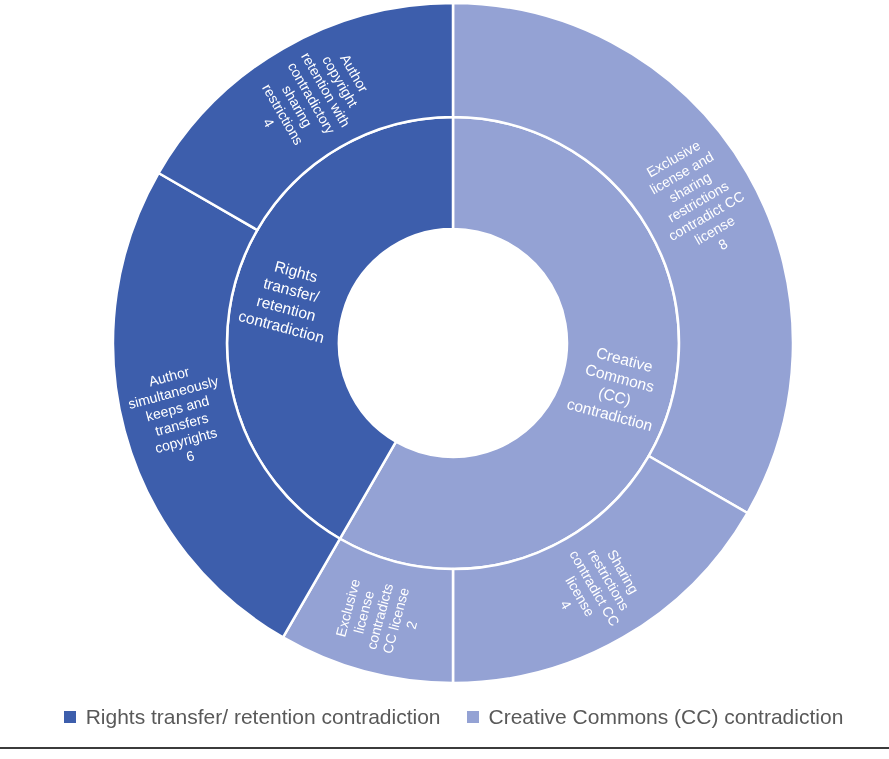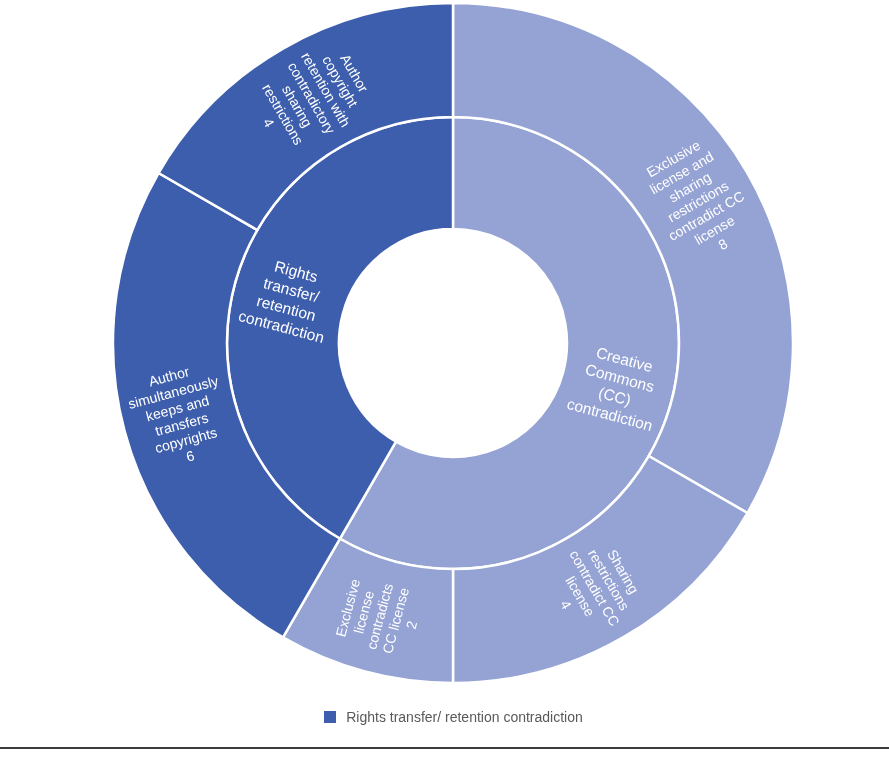--- a/index.html
+++ b/index.html
@@ -45,21 +45,21 @@
     white-space: nowrap;
   }
   .legend-swatch {
     display: inline-block;
     width: 12px;
     height: 12px;
     margin-right: 10px;
     flex: 0 0 auto;
   }
   .legend-text {
-    font-size: 14px;
+    font-size: 21px;
     color: #595959;
     line-height: 1.2;
   }
   .bottom-rule {
     position: absolute;
     left: 0;
     top: 747px;
     width: 889px;
     height: 2px;
   }
@@ -84,17 +84,21 @@
       <text class="seg-label" text-anchor="middle" font-size="14" transform="translate(179.64299116019367 416.24578976401335) rotate(-15)"><tspan x="0" dy="-36.35">Author</tspan><tspan x="0" dy="16.5">simultaneously</tspan><tspan x="0" dy="16.5">keeps and</tspan><tspan x="0" dy="16.5">transfers</tspan><tspan x="0" dy="16.5">copyrights</tspan><tspan x="0" dy="16.5">6</tspan></text>
       <path d="M 158.55136271329087 172.99999999999997 A 340 340 0 0 1 452.99999999999994 3 L 452.99999999999994 117 A 226 226 0 0 0 257.2782587447169 229.99999999999997 Z" fill="#3D5EAC" stroke="#FFFFFF" stroke-width="2.5" stroke-linejoin="round"></path>
       <text class="seg-label" text-anchor="middle" font-size="14" transform="translate(311.4999999999999 97.91481072900393) rotate(60)"><tspan x="0" dy="-44.6">Author</tspan><tspan x="0" dy="16.5">copyright</tspan><tspan x="0" dy="16.5">retention with</tspan><tspan x="0" dy="16.5">contradictory</tspan><tspan x="0" dy="16.5">sharing</tspan><tspan x="0" dy="16.5">restrictions</tspan><tspan x="0" dy="16.5">4</tspan></text>
     </svg>
 
   <div class="legend">
     <div class="legend-item">
       <span class="legend-swatch" style="background: rgb(61, 94, 172);"></span>
       <span class="legend-text">Rights transfer/ retention contradiction</span>
     </div>
+    <div class="legend-item">
+      <span class="legend-swatch" style="background: rgb(148, 162, 212);"></span>
+      <span class="legend-text">Creative Commons (CC) contradiction</span>
+    </div>
   </div>
 
   <div class="bottom-rule" style="background: rgb(59, 59, 59);"></div>
 
 </div>
 
 </body></html>

